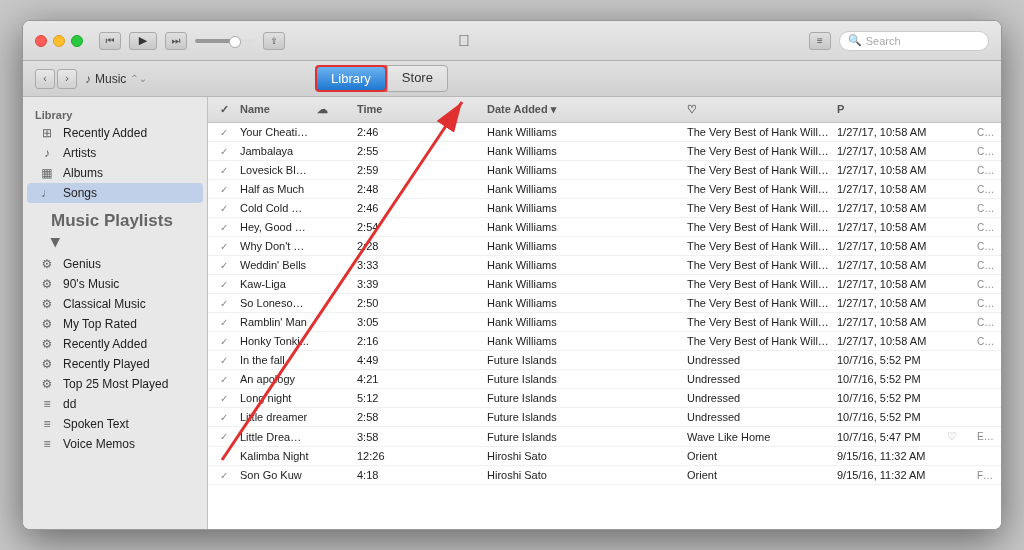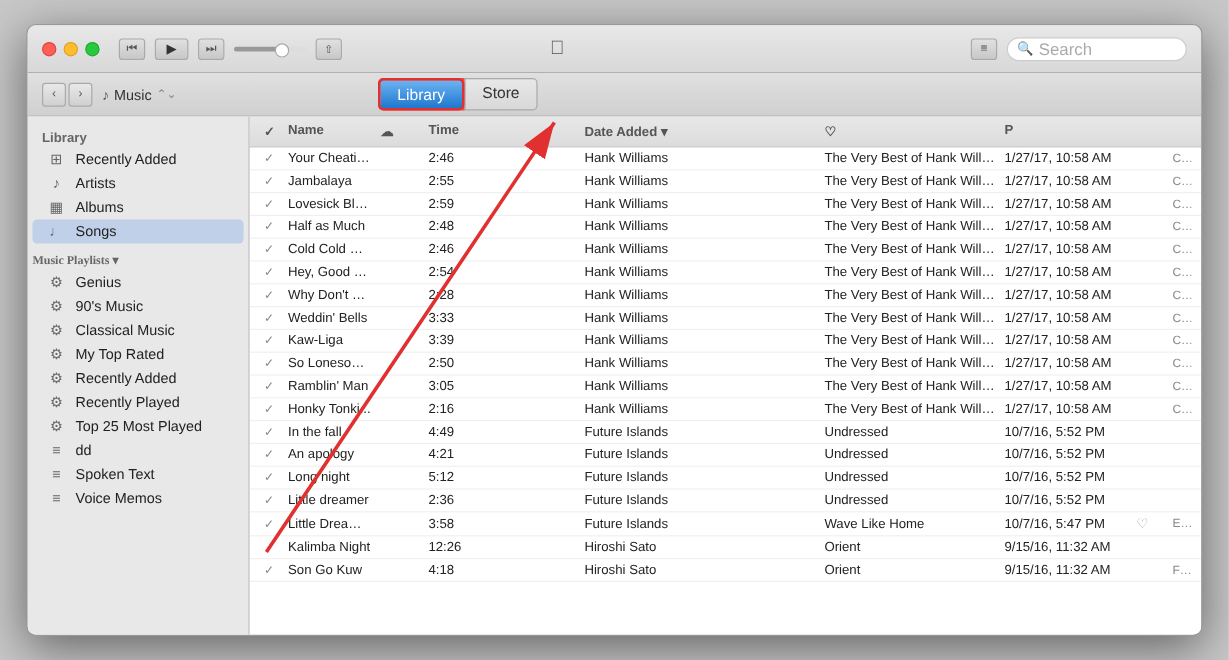--- a/index.html
+++ b/index.html
@@ -148,23 +148,23 @@
     }
     .sidebar-item {
       display: flex; align-items: center; gap: 8px;
       padding: 3px 12px;
       font-size: 12px; color: #222;
       cursor: pointer; border-radius: 4px; margin: 0 4px;
     }
     .sidebar-item.active { background: #c0d0e8; }
     .sidebar-item-icon { font-size: 12px; color: #666; width: 16px; text-align: center; }
     .sidebar-subsection {
-      font-size: 10px; font-weight: 600; color: #666;
-      padding: 8px 4px 2px;
-      display: flex; align-items: center; gap: 4px; cursor: pointer; font-family: Liberation Serif, serif;
+      font-size: 17px; font-weight: 600; color: #666;
+      padding: 8px 28px 2px;
+      display: flex; align-items: center; gap: 4px; cursor: pointer;
     }
     
     .content {
       flex: 1; display: flex; flex-direction: column; overflow: hidden;
     }
     .table-header {
       display: grid;
       grid-template-columns: 20px 1fr 40px 130px 200px 150px 110px 30px 20px;
       padding: 4px 8px;
       background: linear-gradient(to bottom, #e8e8e8, #dcdcdc);
@@ -233,21 +233,21 @@
         <div class="play-btn">▶</div>
         <div class="tb-btn">⏭</div>
       </div>
       <div class="volume-slider"></div>
       <div class="airplay-btn">⇧</div>
       <div class="apple-logo"></div>
       <div class="titlebar-right">
         <div class="menu-btn">≡</div>
         <div class="search-box">
           <span>🔍</span>
-          <span style="font-size:14px;color:#aaa;">Search</span>
+          <span style="font-size:11px;color:#aaa;">Search</span>
         </div>
       </div>
     </div>
 
     <div class="navbar">
       <div class="nav-arrows">
         <div class="nav-arrow">‹</div>
         <div class="nav-arrow">›</div>
       </div>
       <div class="location-bar">
@@ -501,21 +501,21 @@
     <div>Future Islands</div>
     <div>Undressed</div>
     <div>10/7/16, 5:52 PM</div>
     <div class="heart-icon"></div>
     <div style="font-size:10px;color:#888;"></div>
   </div>
             <div class="table-row">
     <div class="check-mark">✓</div>
     <div>Little dreamer</div>
     <div class="cloud-icon"></div>
-    <div>2:36</div>
+    <div>2:58</div>
     <div>Future Islands</div>
     <div>Undressed</div>
     <div>10/7/16, 5:52 PM</div>
     <div class="heart-icon"></div>
     <div style="font-size:10px;color:#888;"></div>
   </div>
             <div class="table-row">
     <div class="check-mark">✓</div>
     <div>Little Dreamer ···</div>
     <div class="cloud-icon"></div>

